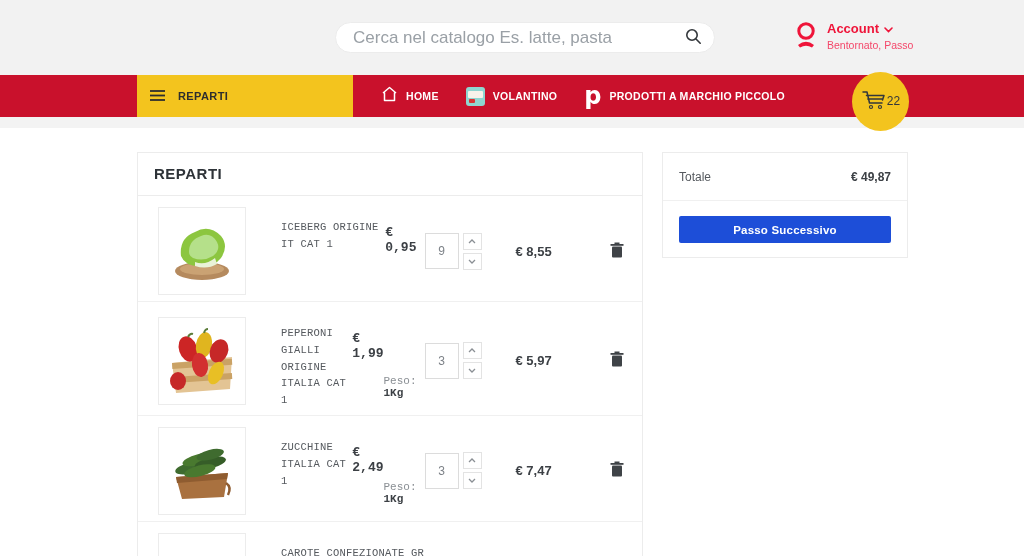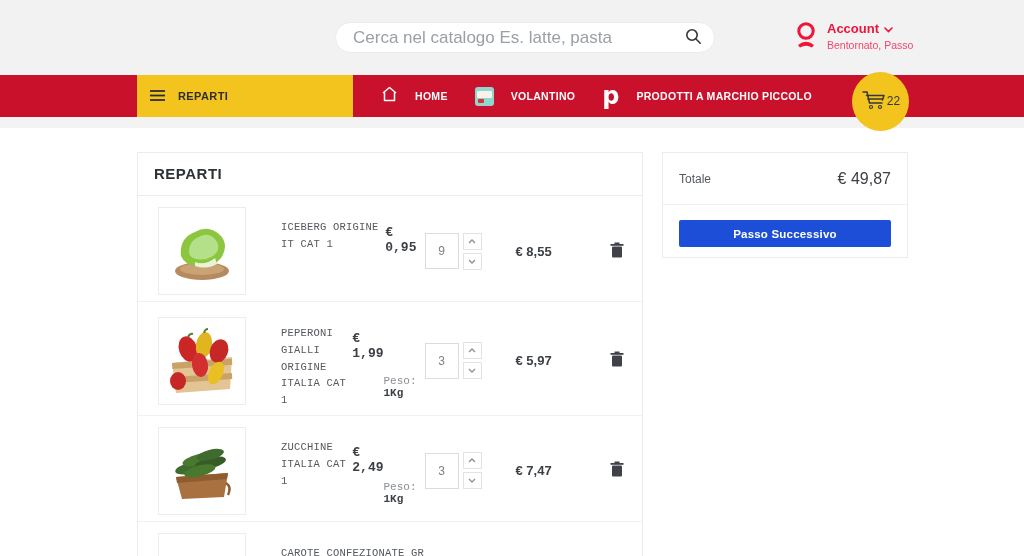--- a/index.html
+++ b/index.html
@@ -21,21 +21,21 @@
   .account-icon { margin-right:8px; margin-top:2px; }
   .account-label { font-size:13px; font-weight:bold; color:#ef1439; display:flex; align-items:center; gap:5px; cursor:pointer; }
   .account-greeting { font-size:10.5px; color:#f4476a; margin-top:3px; }
 
   
   .nav-bar { position:relative; height:42px; background:#c9112c; display:flex; align-items:stretch; }
   .reparti-block { margin-left:137px; width:216px; background:#f3c41e; display:flex; align-items:center;
     padding-left:13px; gap:13px; cursor:pointer; }
   .reparti-label { font-size:11px; font-weight:bold; color:#2e2e2e; letter-spacing:.4px; }
   .nav-menu { display:flex; align-items:center; margin-left:28px; gap:27px; }
-  .nav-item { display:flex; align-items:center; gap:17px; cursor:pointer; }
+  .nav-item { display:flex; align-items:center; gap:8px; cursor:pointer; }
   .nav-item-label { font-size:10.5px; font-weight:bold; color:#ffffff; letter-spacing:.3px; }
   .p-logo { font-size:24px; font-weight:800; color:#ffffff; line-height:20px; font-family:"DejaVu Sans", sans-serif; }
   .flyer-thumb { width:19px; height:19px; border-radius:3px; background:#8fd6d0; position:relative; overflow:hidden; }
   .flyer-thumb::before { content:""; position:absolute; left:2px; top:4px; width:15px; height:7px; background:#f7f3ea; border-radius:1px; }
   .flyer-thumb::after { content:""; position:absolute; left:3px; top:12px; width:6px; height:4px; background:#d93434; border-radius:1px; }
 
   .cart-bubble { position:absolute; left:852px; top:-3px; width:57px; height:59px;
     background:#f3c41e; border-radius:50%; display:flex; flex-direction:row;
     align-items:center; justify-content:center; cursor:pointer; z-index:5; }
   .cart-count { font-size:12px; color:#33373b; margin-top:-1px; }
@@ -68,21 +68,21 @@
 
   .line-total { width:92px; margin-left:34px; font-size:13px; font-weight:bold; color:#3c4045; }
   .trash-btn { background:none; border:none; cursor:pointer; margin-left:18px; display:flex; }
 
   
   .summary-panel { position:absolute; left:662px; top:152px; width:246px; height:106px;
     background:#fff; border:1px solid #ececec; }
   .summary-row { display:flex; justify-content:space-between; align-items:center;
     padding:17px 16px 16px; border-bottom:1px solid #f0f0f0; }
   .summary-label { font-size:12px; color:#55595e; }
-  .summary-value { font-size:16px; font-weight:normal; color:#3c4045; }
+  .summary-value { font-size:12px; font-weight:bold; color:#3c4045; }
   .next-btn { display:block; margin:15px auto 0; width:212px; height:27px; background:#1d4ed8;
     color:#fff; border:none; border-radius:2px; font-size:11.5px; font-weight:bold;
     font-family:"Liberation Sans", sans-serif; cursor:pointer; letter-spacing:.2px; }
 </style>
 </head>
 <body>
 
 <div class="page">
 
   <div class="top-header">

